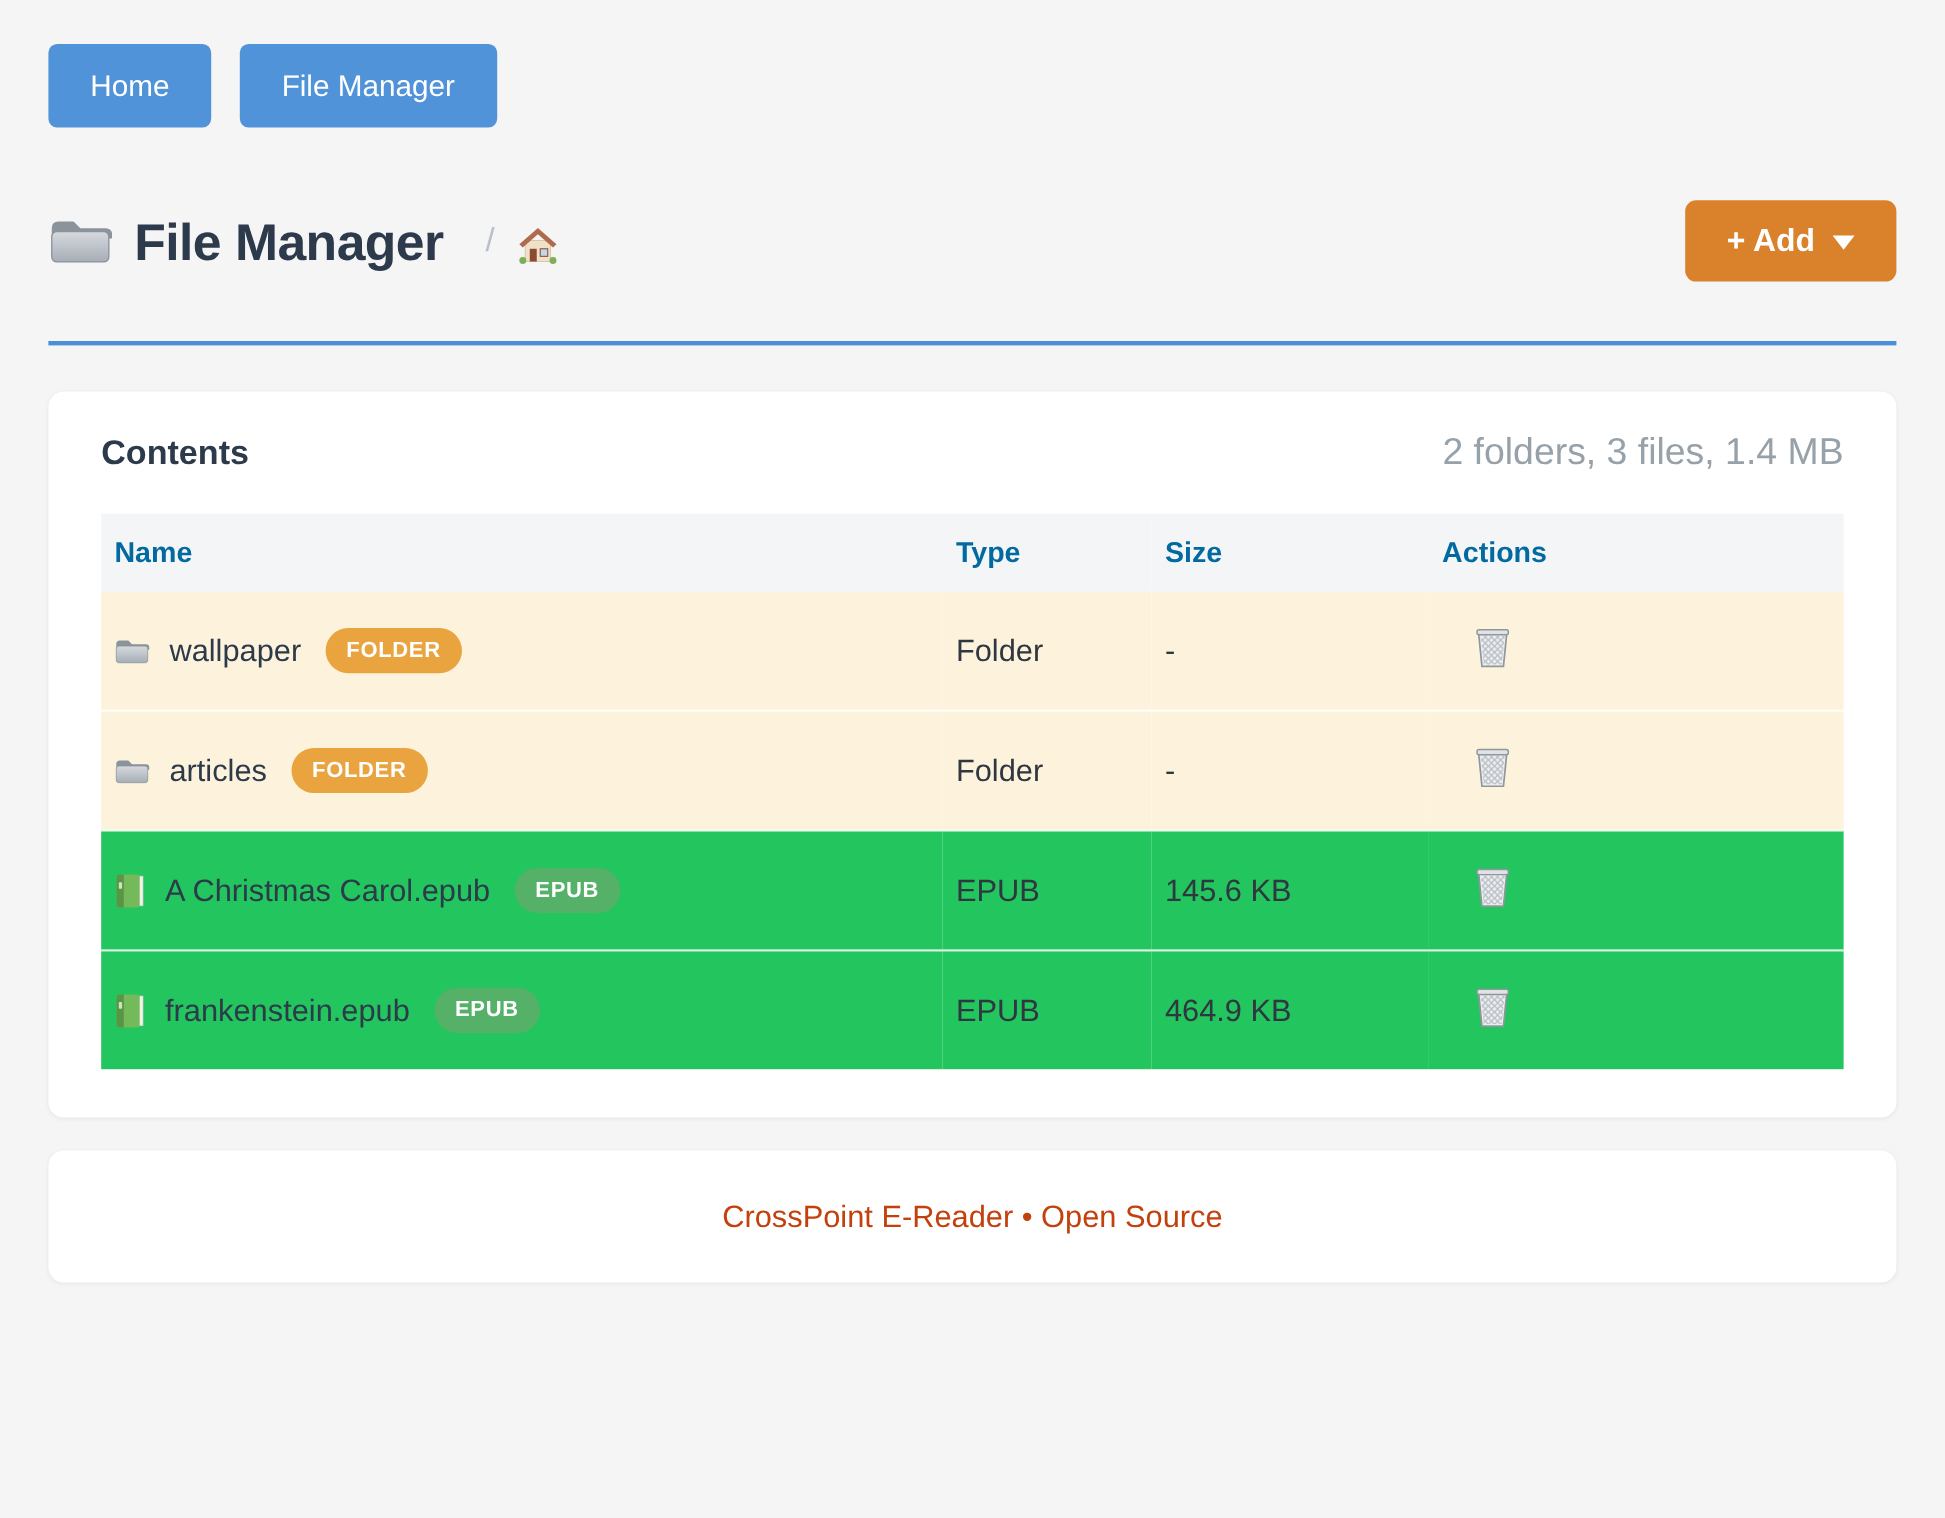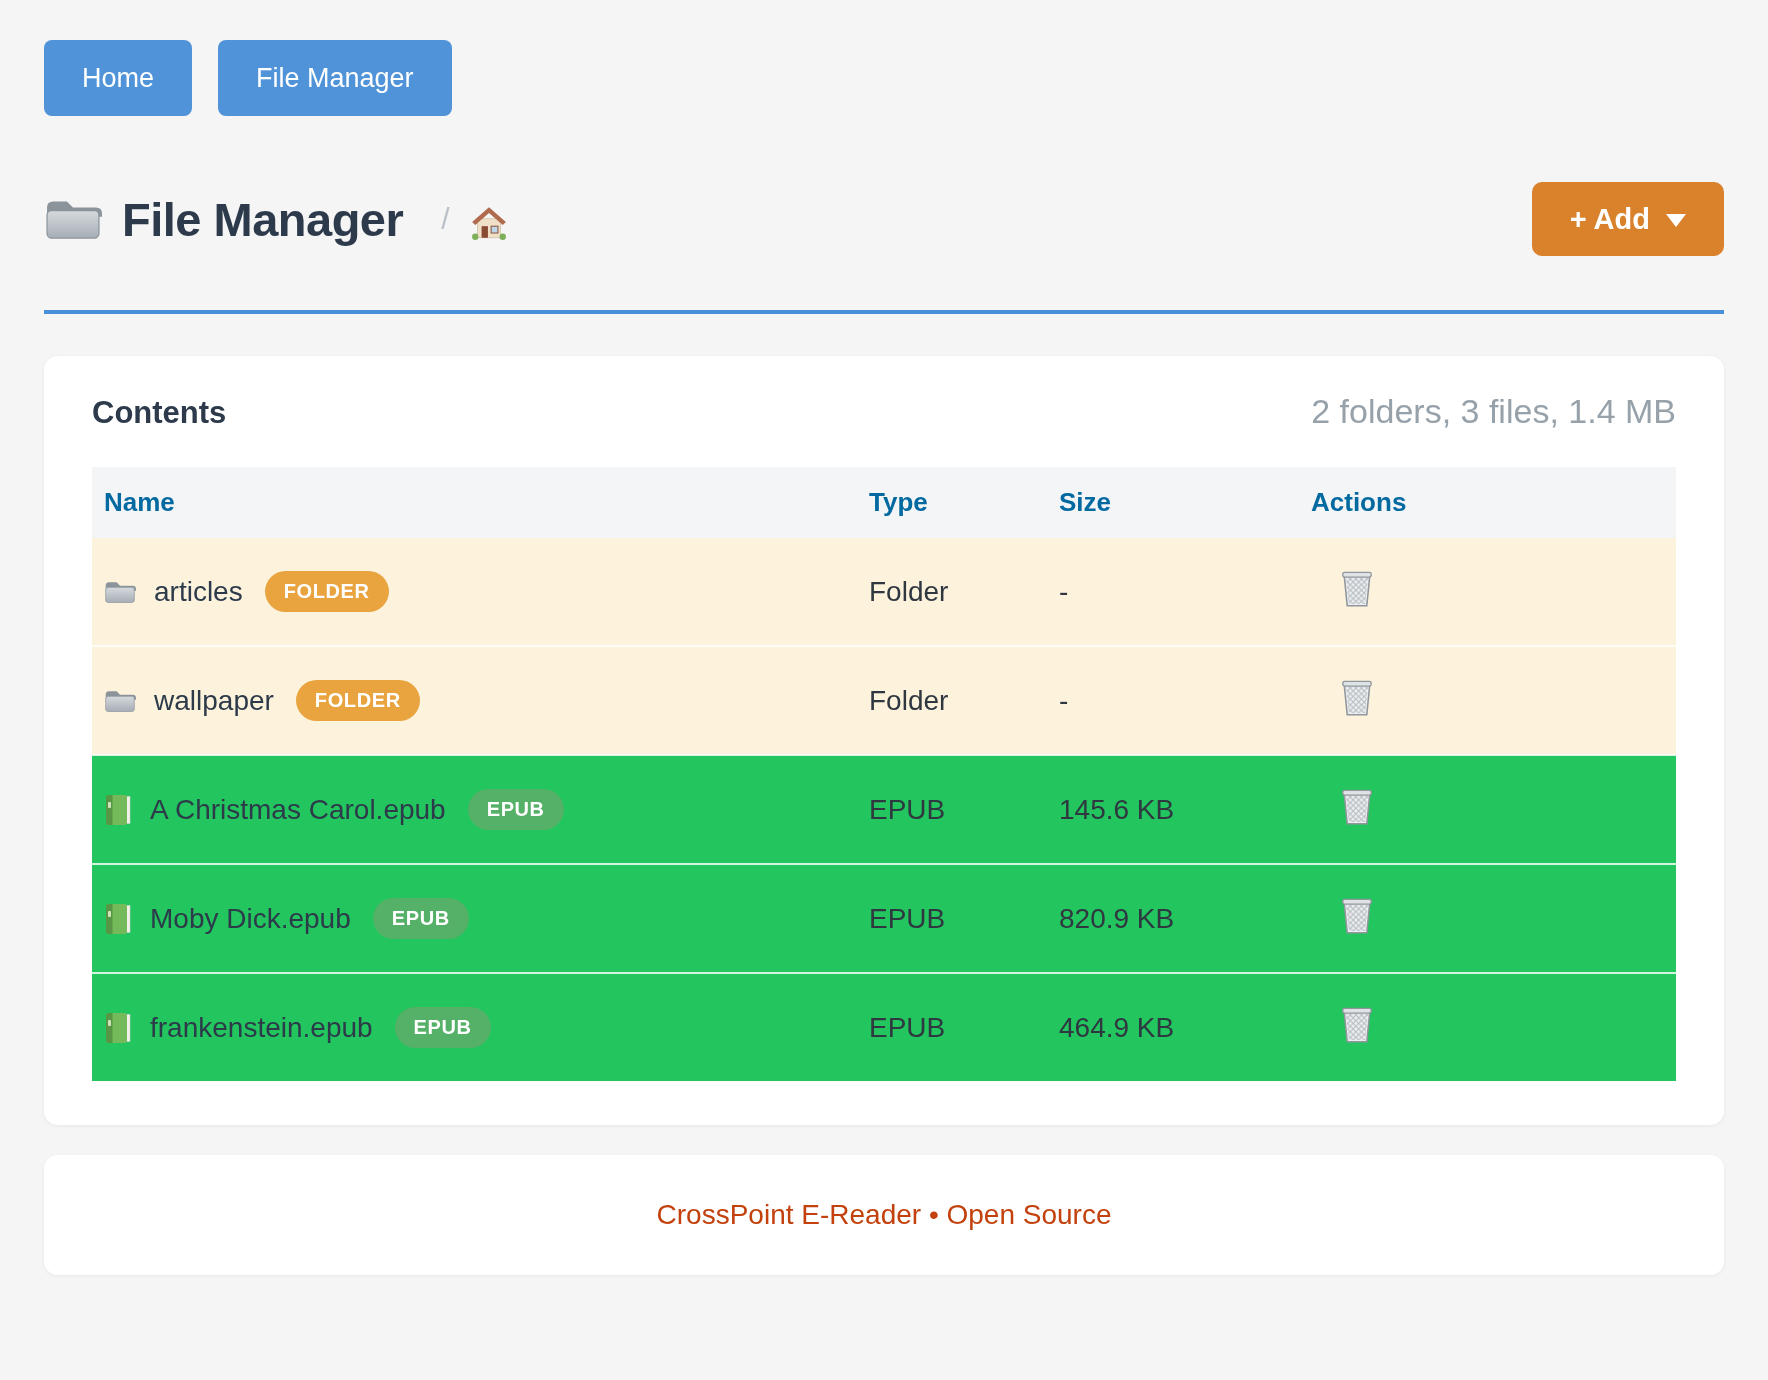--- a/index.html
+++ b/index.html
@@ -250,50 +250,50 @@
           <th class="th-actions">Actions</th>
         </tr>
       </thead>
       <tbody>
         <tr class="row-folder">
           <td>
               <div class="name-cell">
             <svg class="row-icon">
                   <use href="#sym-folder"></use>
                 </svg>
+            <span class="file-name">wallpaper</span>
+            <span class="badge badge-folder">FOLDER</span>
+          </div>
+            </td>
+          <td class="type-cell">Folder</td>
+          <td class="size-cell">-</td>
+          <td><button class="trash-btn">
+            <svg class="trash-svg">
+                  <use href="#sym-trash"></use>
+                </svg>
+          </button></td>
+        </tr>
+        <tr class="row-folder">
+          <td>
+              <div class="name-cell">
+            <svg class="row-icon">
+                  <use href="#sym-folder"></use>
+                </svg>
             <span class="file-name">articles</span>
             <span class="badge badge-folder">FOLDER</span>
           </div>
             </td>
           <td class="type-cell">Folder</td>
           <td class="size-cell">-</td>
           <td><button class="trash-btn">
             <svg class="trash-svg">
                   <use href="#sym-trash"></use>
                 </svg>
           </button></td>
         </tr>
-        <tr class="row-folder">
-          <td>
-              <div class="name-cell">
-            <svg class="row-icon">
-                  <use href="#sym-folder"></use>
-                </svg>
-            <span class="file-name">wallpaper</span>
-            <span class="badge badge-folder">FOLDER</span>
-          </div>
-            </td>
-          <td class="type-cell">Folder</td>
-          <td class="size-cell">-</td>
-          <td><button class="trash-btn">
-            <svg class="trash-svg">
-                  <use href="#sym-trash"></use>
-                </svg>
-          </button></td>
-        </tr>
         <tr class="row-epub">
           <td>
               <div class="name-cell">
             <svg class="row-icon" style="width:28px;height:32px;">
                   <use href="#sym-book"></use>
                 </svg>
             <span class="file-name">A Christmas Carol.epub</span>
             <span class="badge badge-epub">EPUB</span>
           </div>
             </td>
@@ -304,38 +304,20 @@
                   <use href="#sym-trash"></use>
                 </svg>
           </button></td>
         </tr>
         <tr class="row-epub">
           <td>
               <div class="name-cell">
             <svg class="row-icon" style="width:28px;height:32px;">
                   <use href="#sym-book"></use>
                 </svg>
-            <span class="file-name">Moby Dick.epub</span>
-            <span class="badge badge-epub">EPUB</span>
-          </div>
-            </td>
-          <td class="type-cell">EPUB</td>
-          <td class="size-cell">820.9 KB</td>
-          <td><button class="trash-btn">
-            <svg class="trash-svg">
-                  <use href="#sym-trash"></use>
-                </svg>
-          </button></td>
-        </tr>
-        <tr class="row-epub">
-          <td>
-              <div class="name-cell">
-            <svg class="row-icon" style="width:28px;height:32px;">
-                  <use href="#sym-book"></use>
-                </svg>
             <span class="file-name">frankenstein.epub</span>
             <span class="badge badge-epub">EPUB</span>
           </div>
             </td>
           <td class="type-cell">EPUB</td>
           <td class="size-cell">464.9 KB</td>
           <td><button class="trash-btn">
             <svg class="trash-svg">
                   <use href="#sym-trash"></use>
                 </svg>

